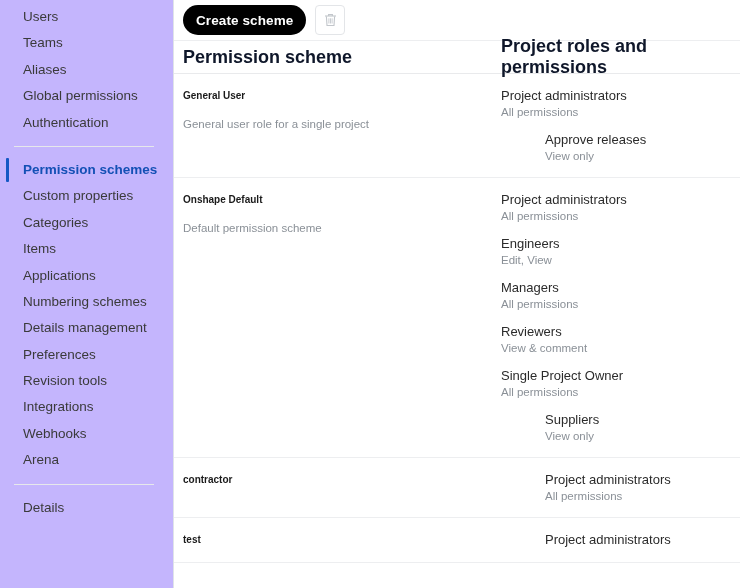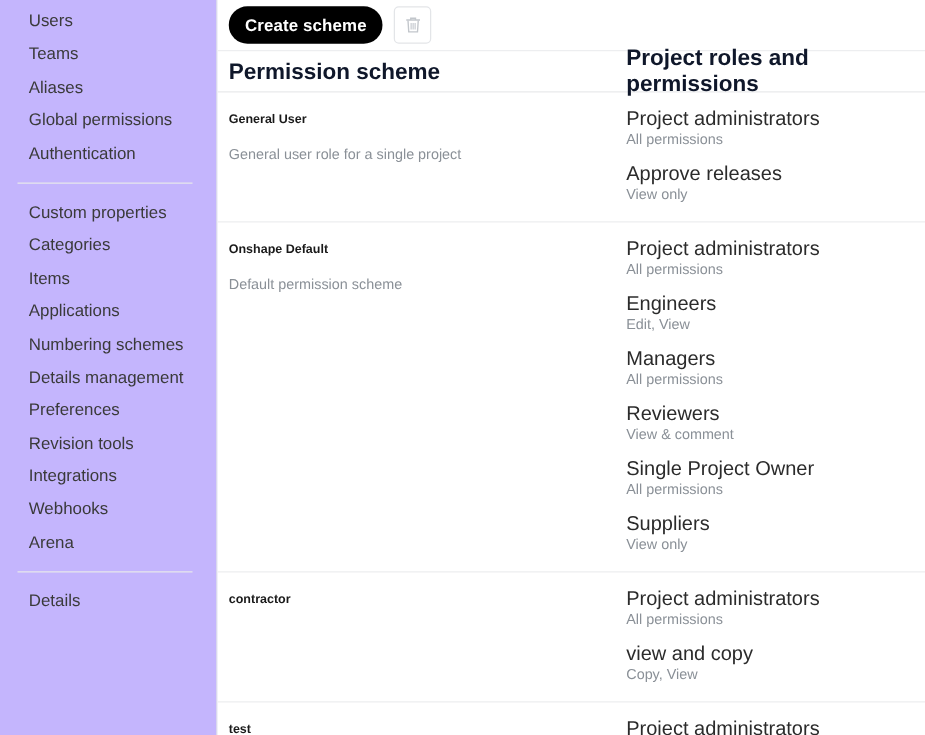--- a/index.html
+++ b/index.html
@@ -134,23 +134,23 @@
   .scheme-desc {
     font-size: 11.5px;
     color: #8a9097;
     margin-top: 13px;
     line-height: 14px;
   }
   .perm-list { display: block; }
   .perm {
     margin-bottom: 13px;
   }
-  .perm:last-child { margin-bottom: 0; }
+  .perm:last-child { margin-bottom: 0; margin-left: 44px; }
   .perm-role {
-    font-size: 16px;
+    font-size: 13px;
     color: #2b2b2b;
     line-height: 16px;
   }
   .perm-detail {
     font-size: 11.5px;
     color: #8a9097;
     margin-top: 1px;
     line-height: 14px;
   }
 </style>
@@ -162,20 +162,21 @@
   <nav class="sidebar">
     <div class="nav-group">
         <div class="nav-item"><span>Users</span></div>
         <div class="nav-item"><span>Teams</span></div>
         <div class="nav-item"><span>Aliases</span></div>
         <div class="nav-item"><span>Global permissions</span></div>
         <div class="nav-item"><span>Authentication</span></div>
       </div>
     <div class="nav-sep"></div>
     <div class="nav-group">
+        <div class="nav-item active"><span class="active-bar"></span><span>Permission schemes</span></div>
         <div class="nav-item"><span>Custom properties</span></div>
         <div class="nav-item"><span>Categories</span></div>
         <div class="nav-item"><span>Items</span></div>
         <div class="nav-item"><span>Applications</span></div>
         <div class="nav-item"><span>Numbering schemes</span></div>
         <div class="nav-item"><span>Details management</span></div>
         <div class="nav-item"><span>Preferences</span></div>
         <div class="nav-item"><span>Revision tools</span></div>
         <div class="nav-item"><span>Integrations</span></div>
         <div class="nav-item"><span>Webhooks</span></div>
@@ -259,24 +260,20 @@
           </div>
           <div class="tbl-row">
             <div class="col-a">
               <div class="scheme-name">contractor</div>
             </div>
             <div class="col-b perm-list">
               <div class="perm">
                 <div class="perm-role">Project administrators</div>
                 <div class="perm-detail">All permissions</div>
               </div>
-              <div class="perm">
-                <div class="perm-role">view and copy</div>
-                <div class="perm-detail">Copy, View</div>
-              </div>
             </div>
           </div>
           <div class="tbl-row">
             <div class="col-a">
               <div class="scheme-name">test</div>
             </div>
             <div class="col-b perm-list">
               <div class="perm">
                 <div class="perm-role">Project administrators</div>
               </div>

